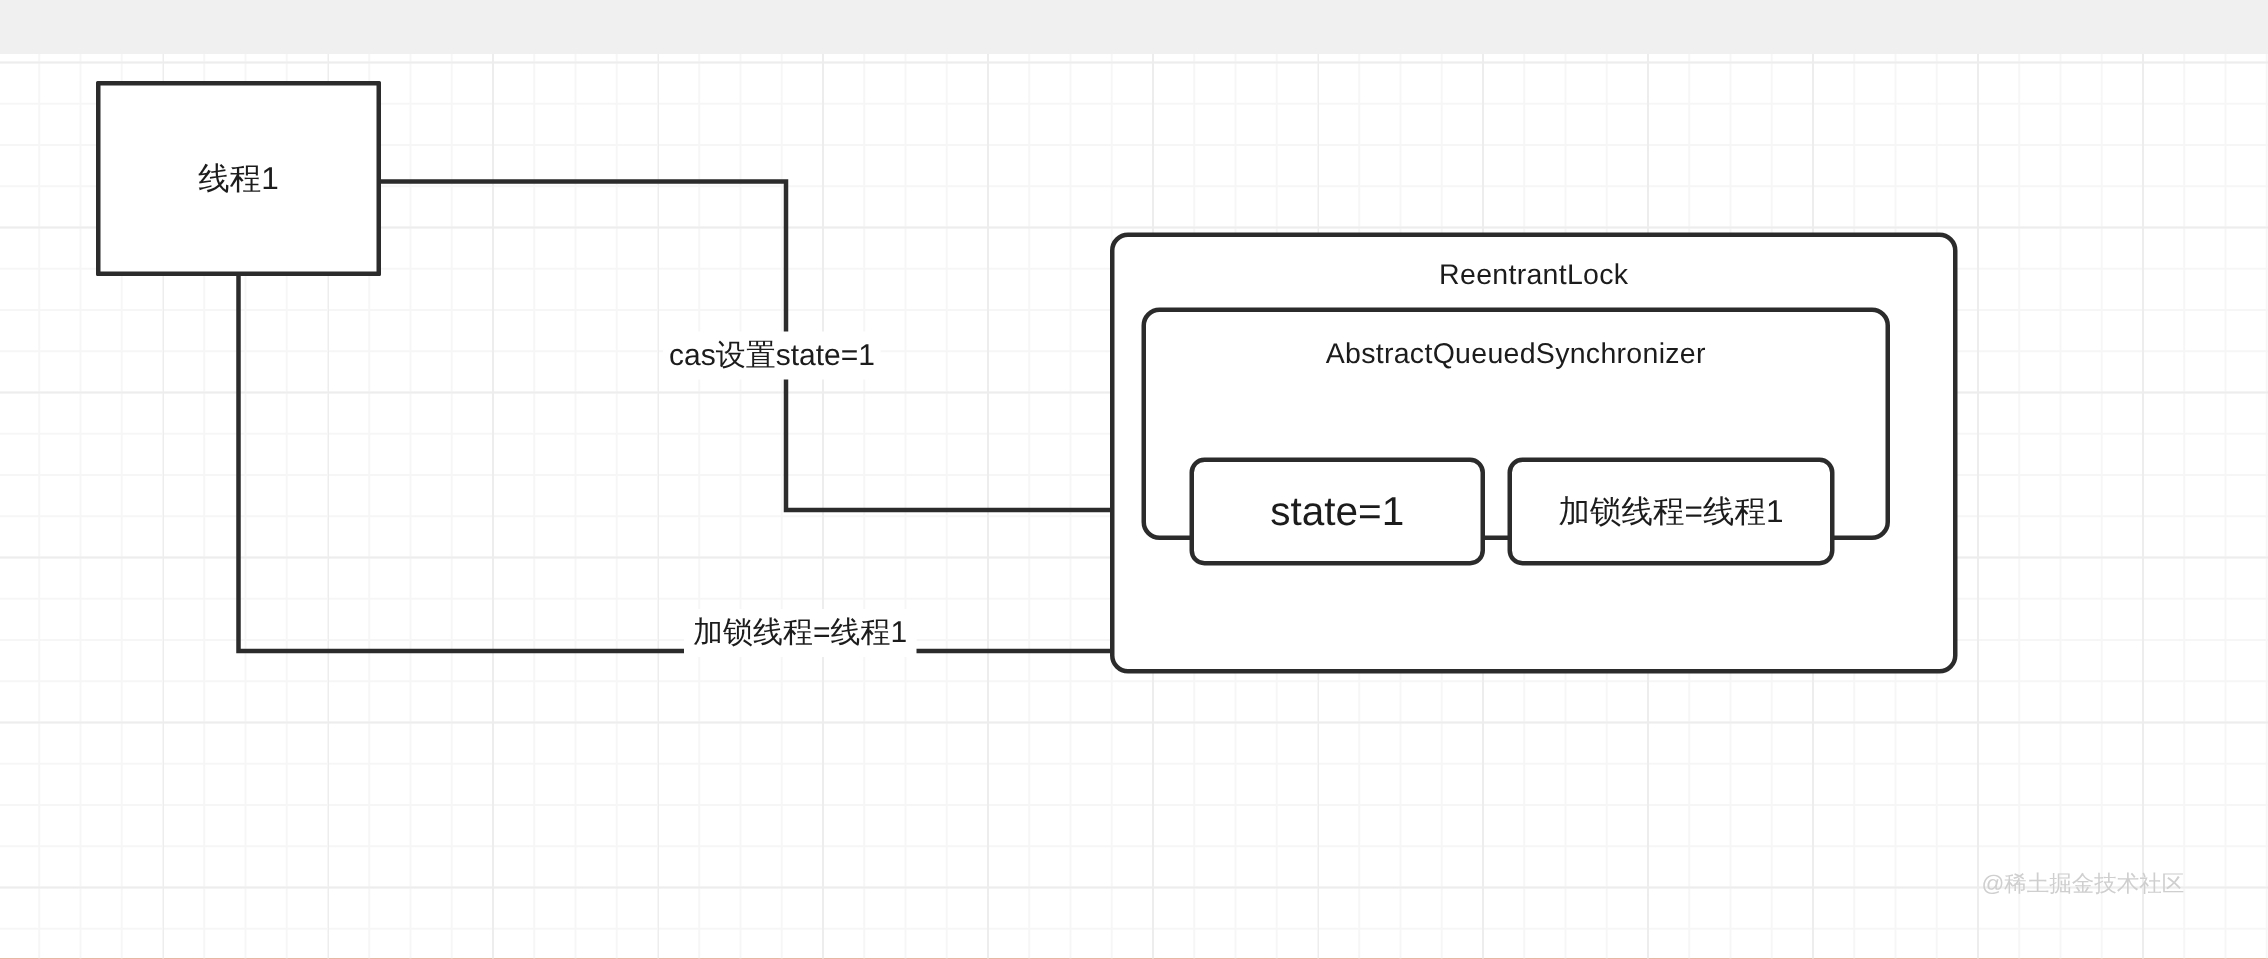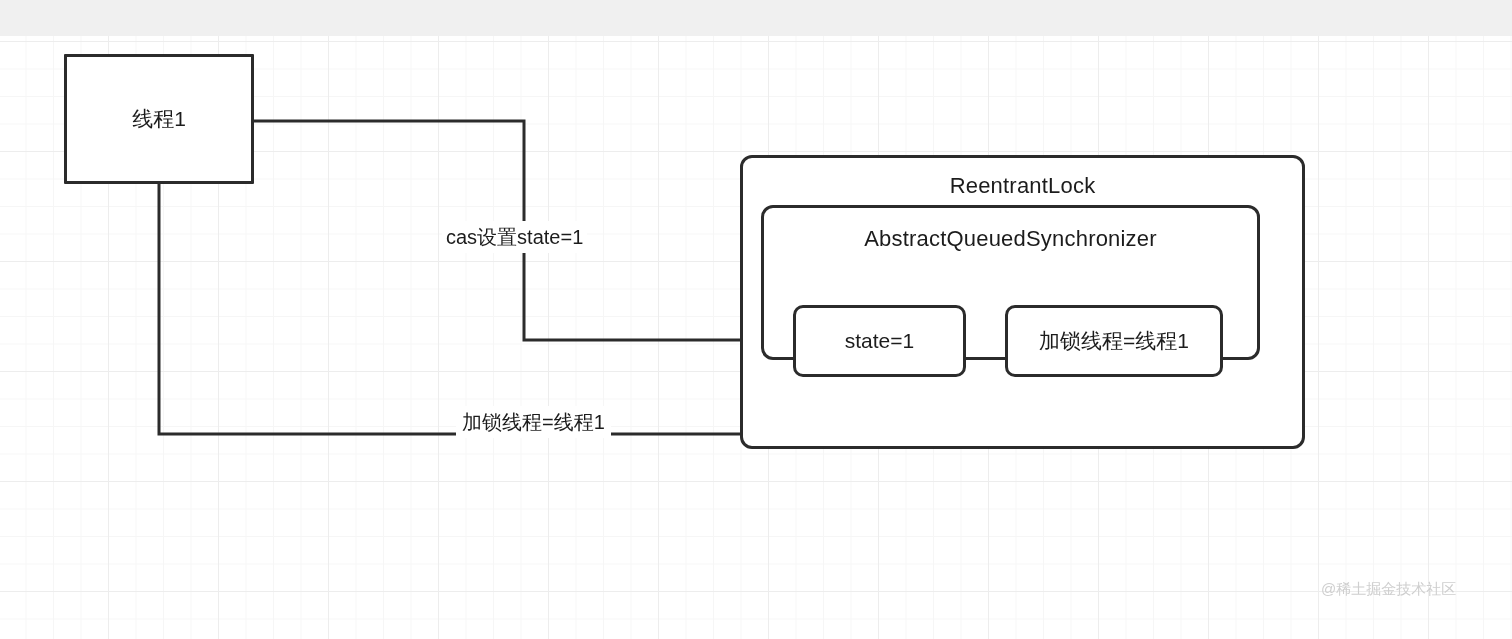--- a/index.html
+++ b/index.html
@@ -98,34 +98,34 @@
     height: 155px;
     border-radius: 12px;
     display: block;
   }
 
   .container-title {
     position: absolute;
     left: 0;
     right: 0;
     text-align: center;
-    font-size: 22px;
+    font-size: 19px;
     color: #1c1c1c;
     letter-spacing: 0.2px;
   }
   .title-reentrantlock { top: 15px; }
   .title-aqs { top: 18px; }
 
   .node-state {
     left: 793px;
     top: 305px;
-    width: 173px;
+    width: 197px;
     height: 72px;
     border-radius: 10px;
-    font-size: 21px;
+    font-size: 27px;
   }
 
   .node-lockthread {
     left: 1005px;
     top: 305px;
     width: 218px;
     height: 72px;
     border-radius: 10px;
     font-size: 21px;
   }

